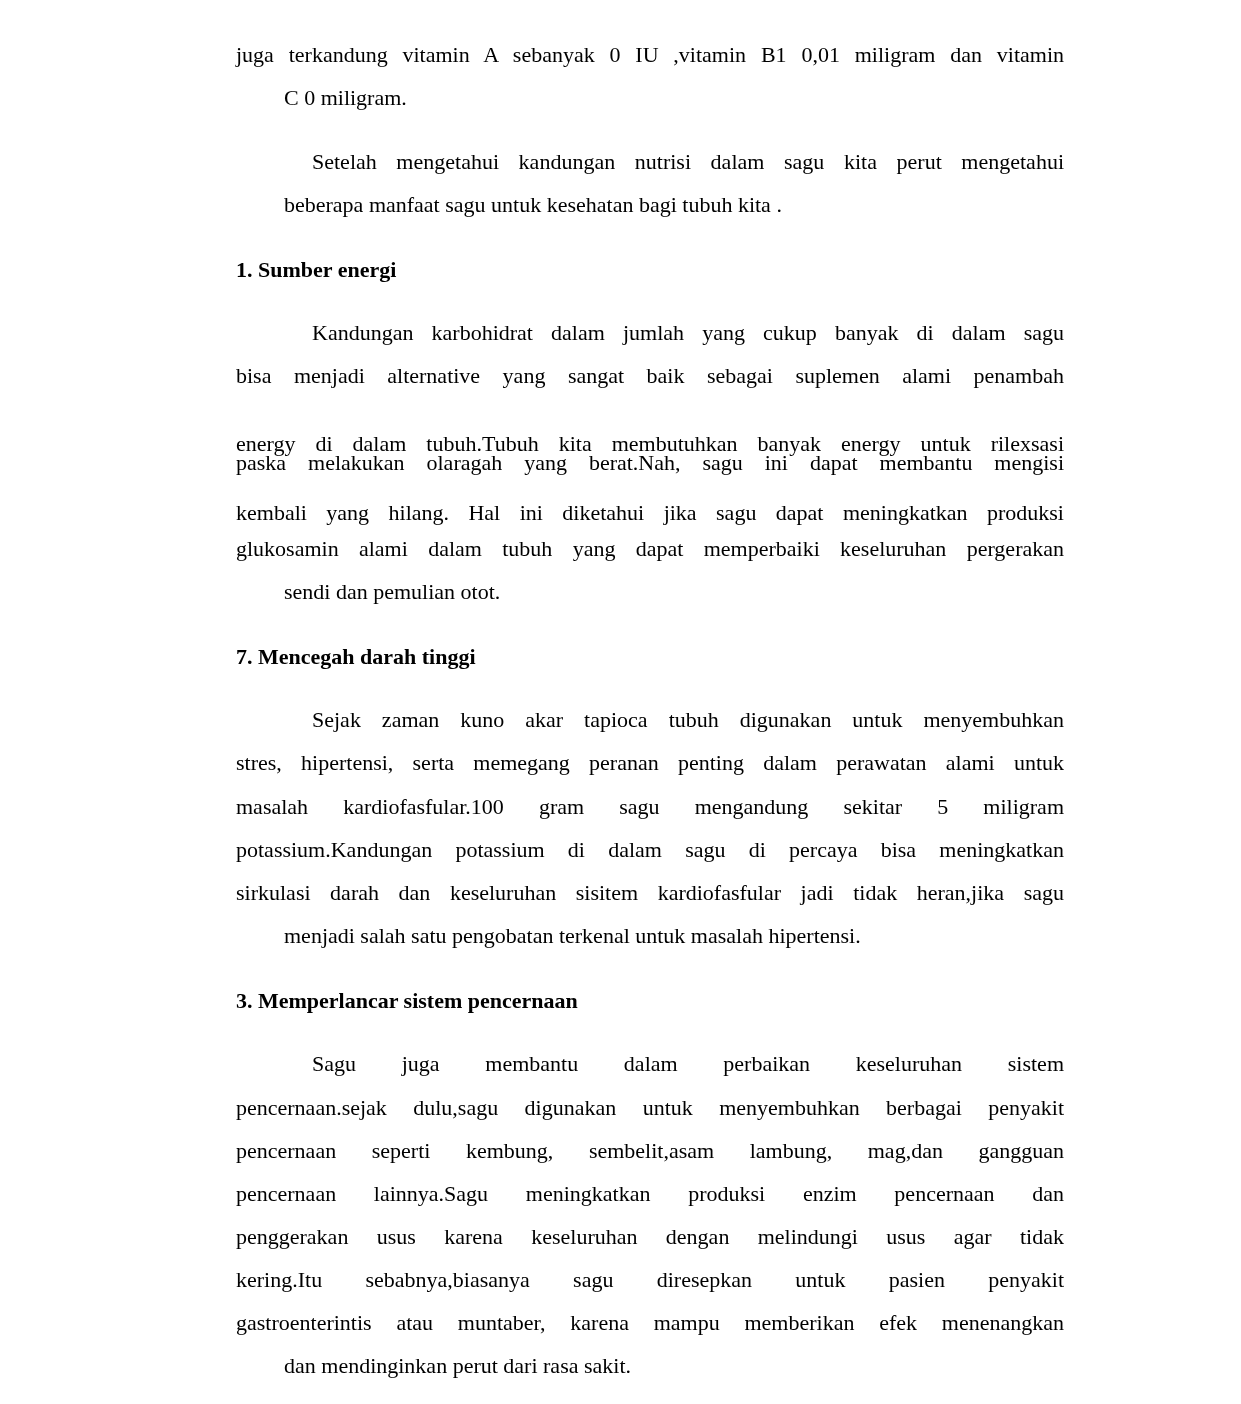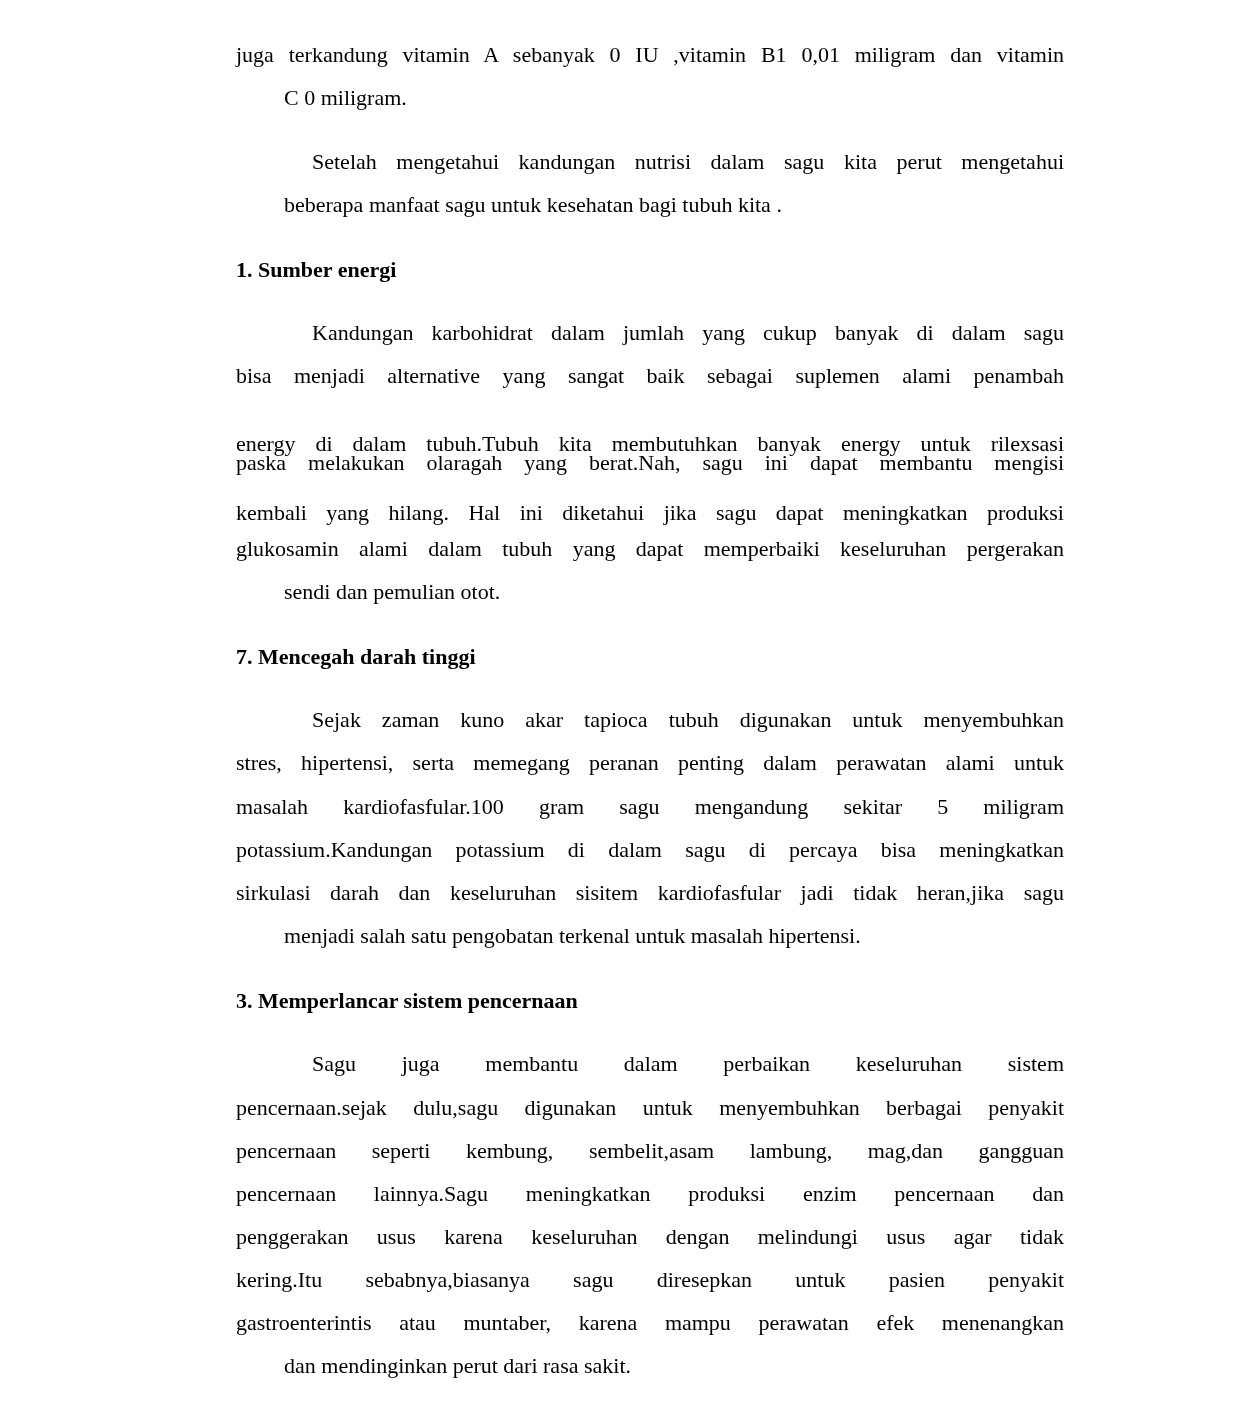--- a/index.html
+++ b/index.html
@@ -77,16 +77,16 @@
   <div class="line" style="top:878px;">sirkulasi darah dan keseluruhan sisitem kardiofasfular jadi tidak heran,jika sagu</div>
   <div class="line last" style="top:921px;">menjadi salah satu pengobatan terkenal untuk masalah hipertensi.</div>
 
   <div class="heading" style="top:986px;">3. Memperlancar sistem pencernaan</div>
   <div class="line indent" style="top:1049px;">Sagu juga membantu dalam perbaikan keseluruhan sistem</div>
   <div class="line" style="top:1093px;">pencernaan.sejak dulu,sagu digunakan untuk menyembuhkan berbagai penyakit</div>
   <div class="line" style="top:1136px;">pencernaan seperti kembung, sembelit,asam lambung, mag,dan gangguan</div>
   <div class="line" style="top:1179px;">pencernaan lainnya.Sagu meningkatkan produksi enzim pencernaan dan</div>
   <div class="line" style="top:1222px;">penggerakan usus karena keseluruhan dengan melindungi usus agar tidak</div>
   <div class="line" style="top:1265px;">kering.Itu sebabnya,biasanya sagu diresepkan untuk pasien penyakit</div>
-  <div class="line" style="top:1308px;">gastroenterintis atau muntaber, karena mampu perawatan efek menenangkan</div>
+  <div class="line" style="top:1308px;">gastroenterintis atau muntaber, karena mampu memberikan efek menenangkan</div>
   <div class="line last" style="top:1351px;">dan mendinginkan perut dari rasa sakit.</div>
 
 </div>
 
 </body></html>

